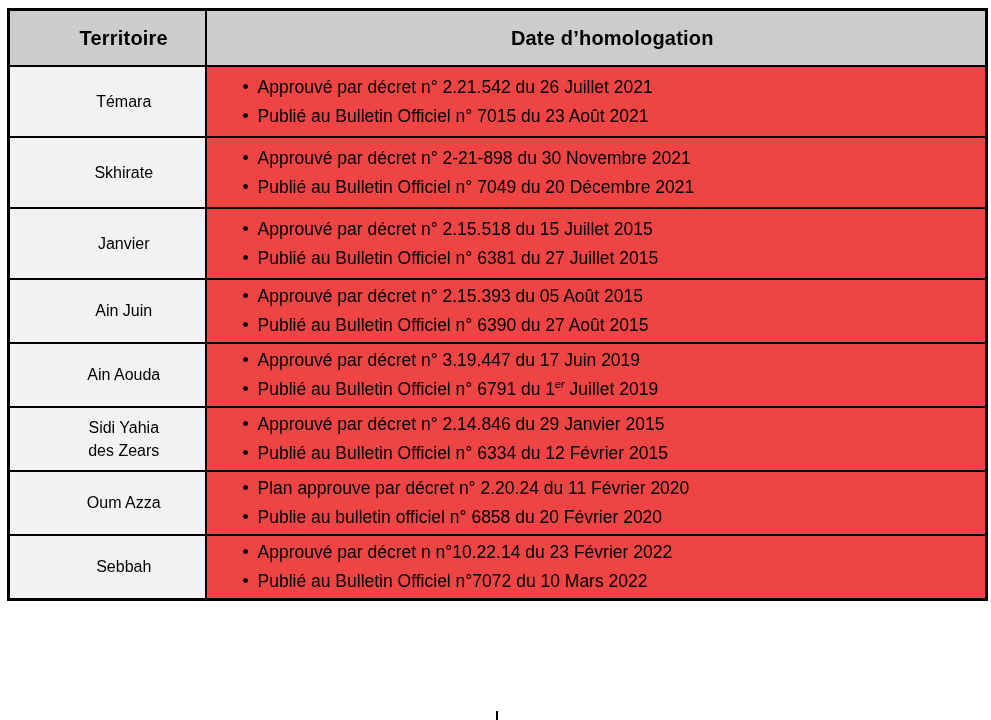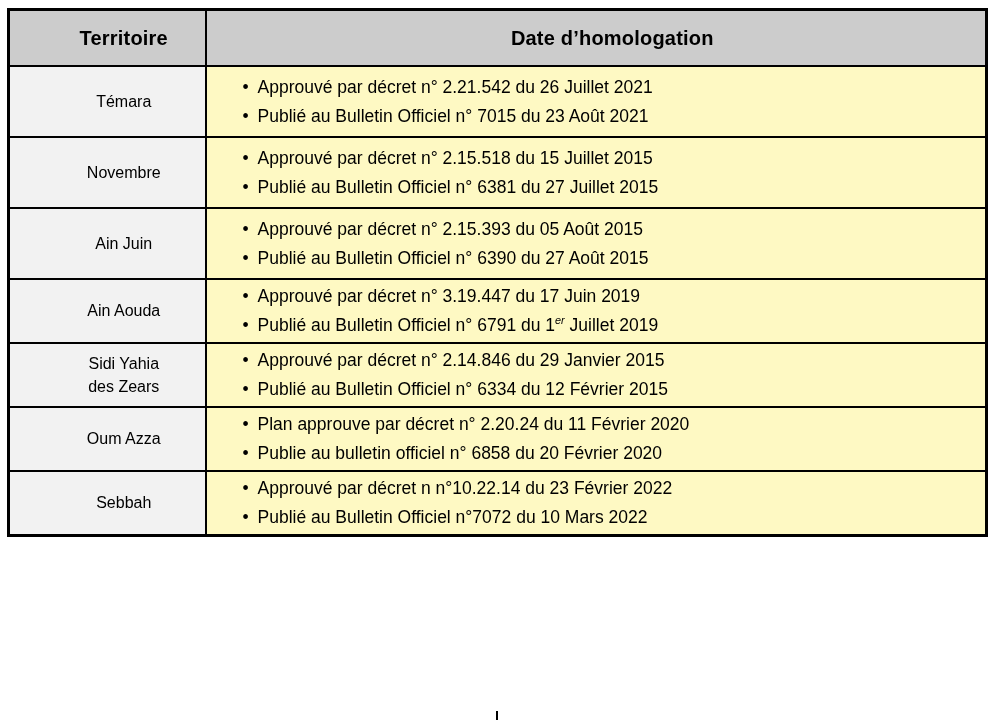--- a/index.html
+++ b/index.html
@@ -50,21 +50,21 @@
   td.territory-cell {
     background: #f2f2f2;
     text-align: center;
     vertical-align: middle;
     font-size: 16px;
     font-weight: normal;
     white-space: pre-line;
     line-height: 1.45;
   }
   td.date-cell {
-    background: #fef9c3;
+    background: #ef4444;
     vertical-align: middle;
     padding: 2px 6px 2px 14px;
   }
   ul.bullet-list {
     margin: 0;
     padding: 0;
     list-style: none;
   }
   ul.bullet-list li {
     position: relative;
@@ -114,23 +114,32 @@
   <tr>
     <td class="territory-cell">Témara</td>
     <td class="date-cell">
       <ul class="bullet-list">
               <li>Approuvé par décret n° 2.21.542 du 26 Juillet 2021</li>
               <li>Publié au Bulletin Officiel n° 7015 du 23 Août 2021</li>
             </ul>
     </td>
   </tr>
 
-
-  <tr>
-    <td class="territory-cell">Novembre</td>
+  <tr>
+    <td class="territory-cell">Skhirate</td>
+    <td class="date-cell">
+      <ul class="bullet-list">
+              <li>Approuvé par décret n° 2-21-898 du 30 Novembre 2021</li>
+              <li>Publié au Bulletin Officiel n° 7049 du 20 Décembre 2021</li>
+            </ul>
+    </td>
+  </tr>
+
+  <tr>
+    <td class="territory-cell">Janvier</td>
     <td class="date-cell">
       <ul class="bullet-list">
               <li>Approuvé par décret n° 2.15.518 du 15 Juillet 2015</li>
               <li>Publié au Bulletin Officiel n° 6381 du 27 Juillet 2015</li>
             </ul>
     </td>
   </tr>
 
   <tr>
     <td class="territory-cell">Ain Juin</td>

